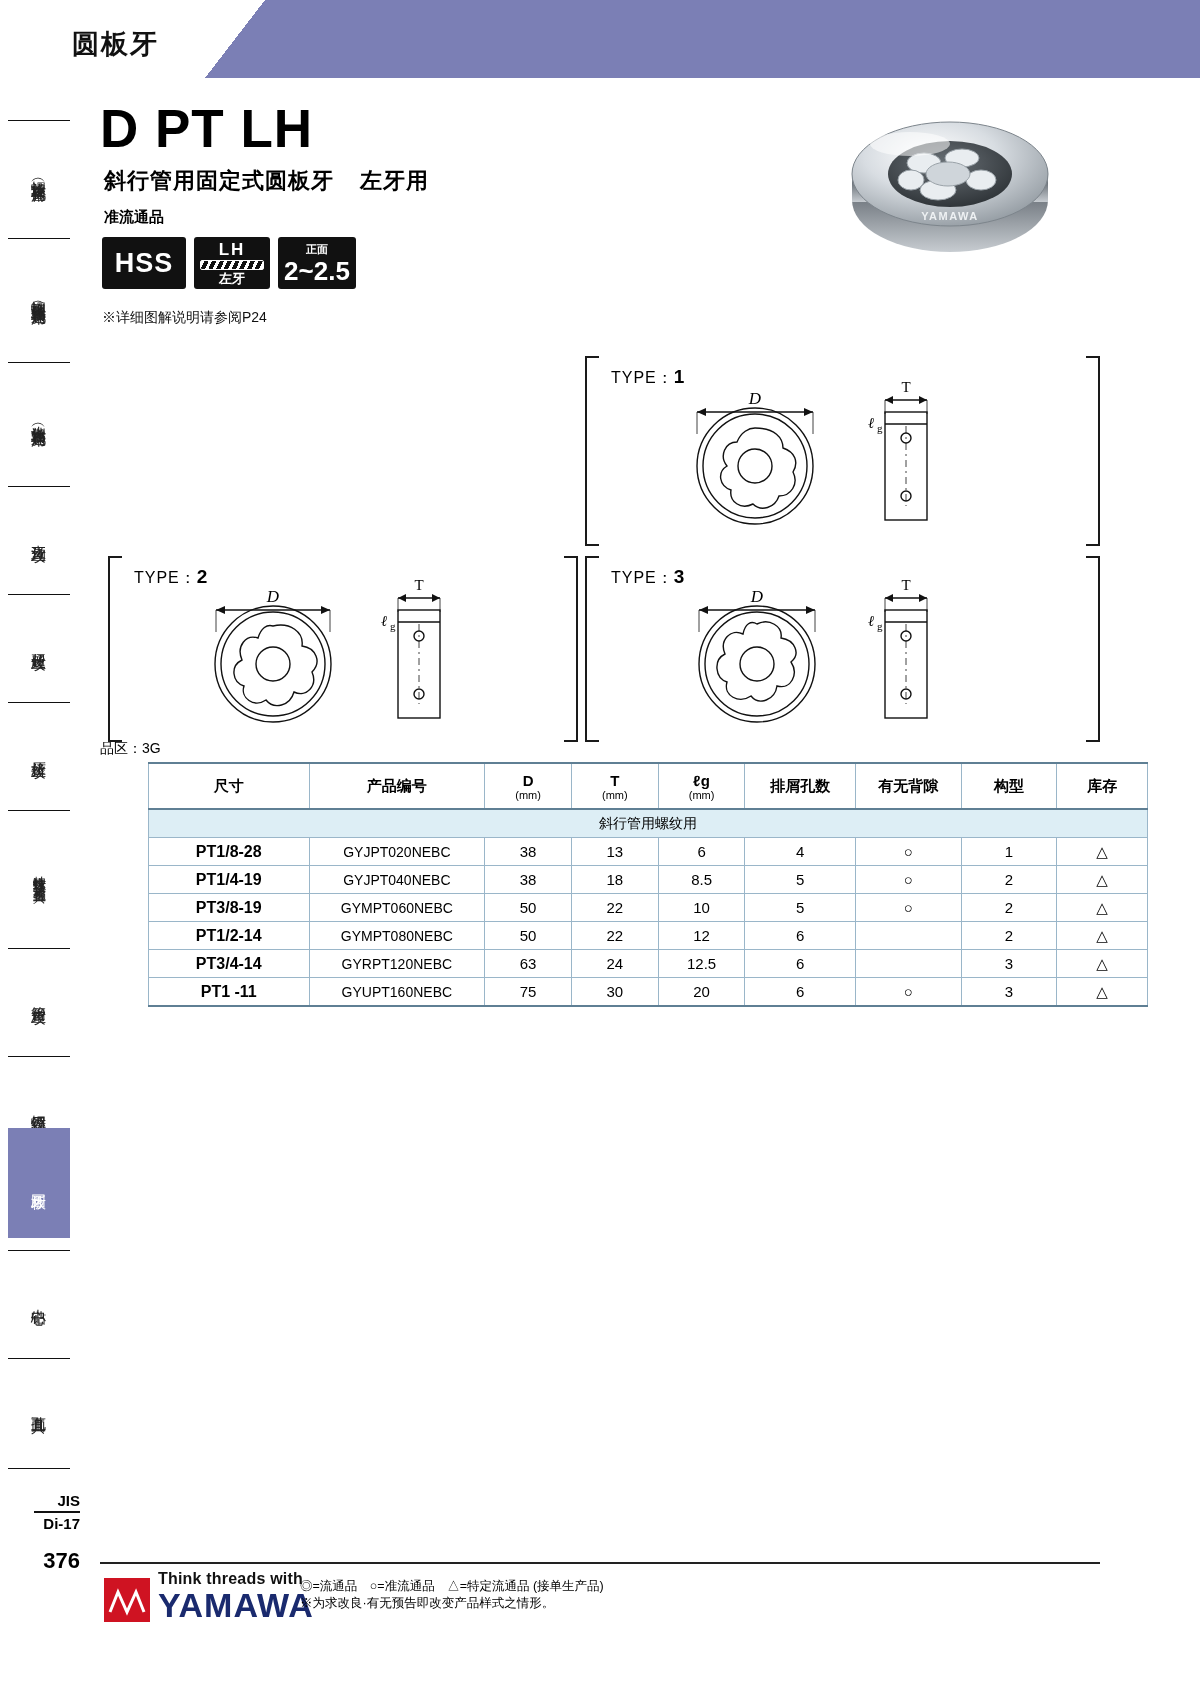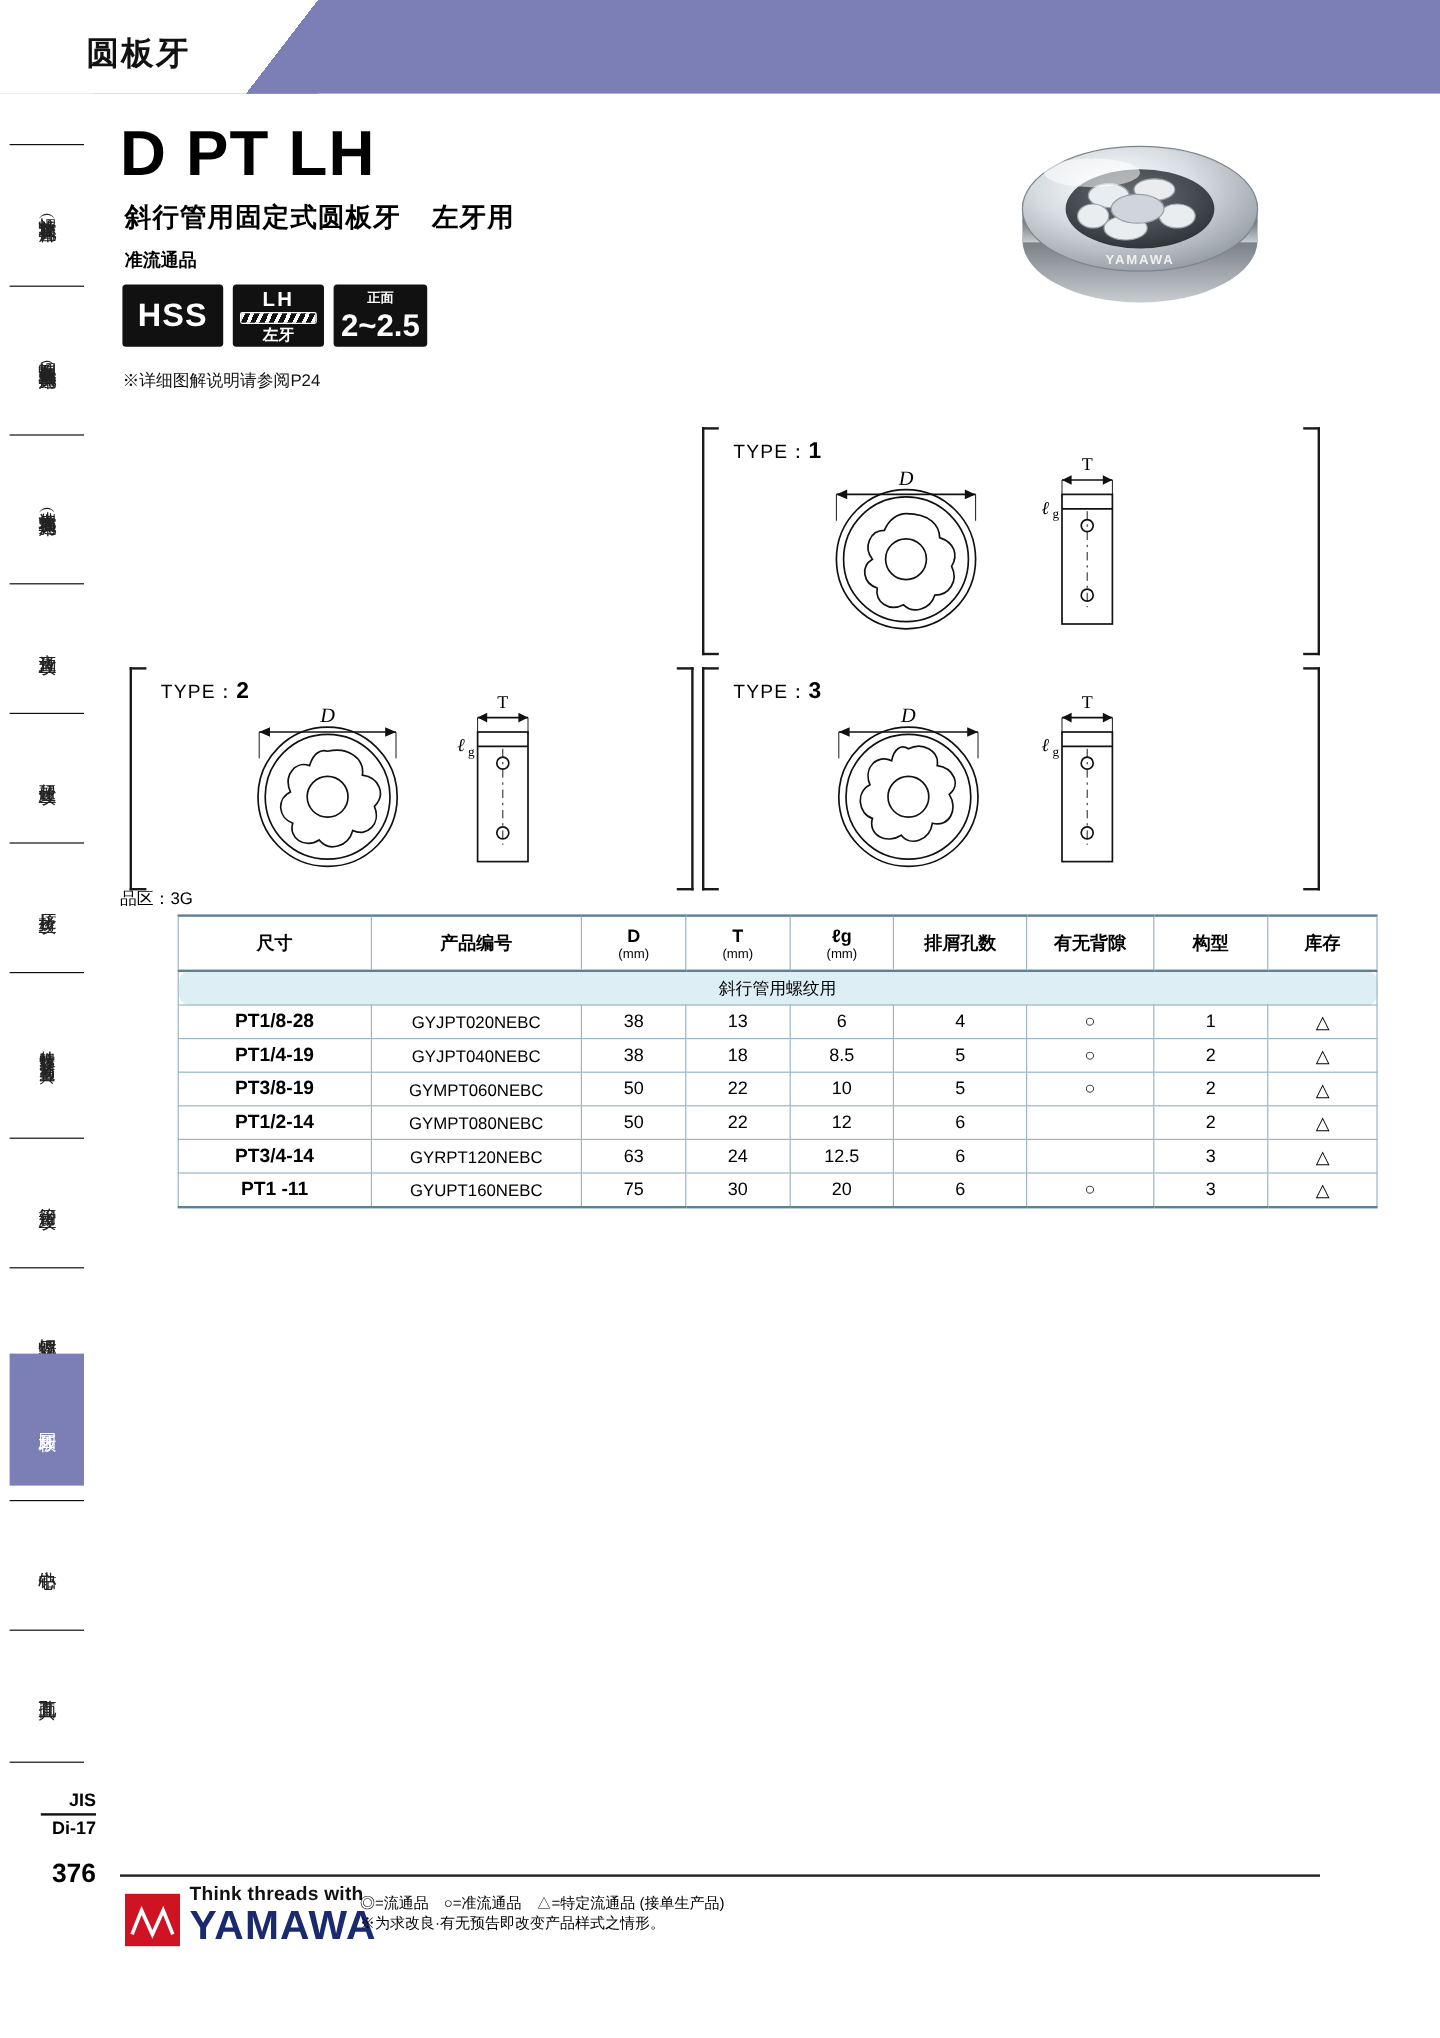--- a/index.html
+++ b/index.html
@@ -234,21 +234,20 @@
     display: block;
     font-size: 11px;
     font-weight: normal;
   }
   .group-row td {
     background: #ddeef5;
     text-align: left;
     padding-left: 30px;
     font-size: 14px;
     height: 26px;
-    border-radius: 10px;
   }
   .col-size { width: 160px; font-weight: bold; font-size: 16px; text-align: center; }
   .col-code { width: 175px; font-size: 14px; }
   .col-num { width: 86px; font-size: 15px; }
   .col-holes { width: 110px; font-size: 15px; }
   .col-relief { width: 105px; font-size: 15px; }
   .col-type { width: 95px; font-size: 15px; }
   .col-stock { width: 90px; font-size: 15px; }
   table.spec tbody tr:last-child td { border-bottom: 2px solid #5f7f94; }
 

